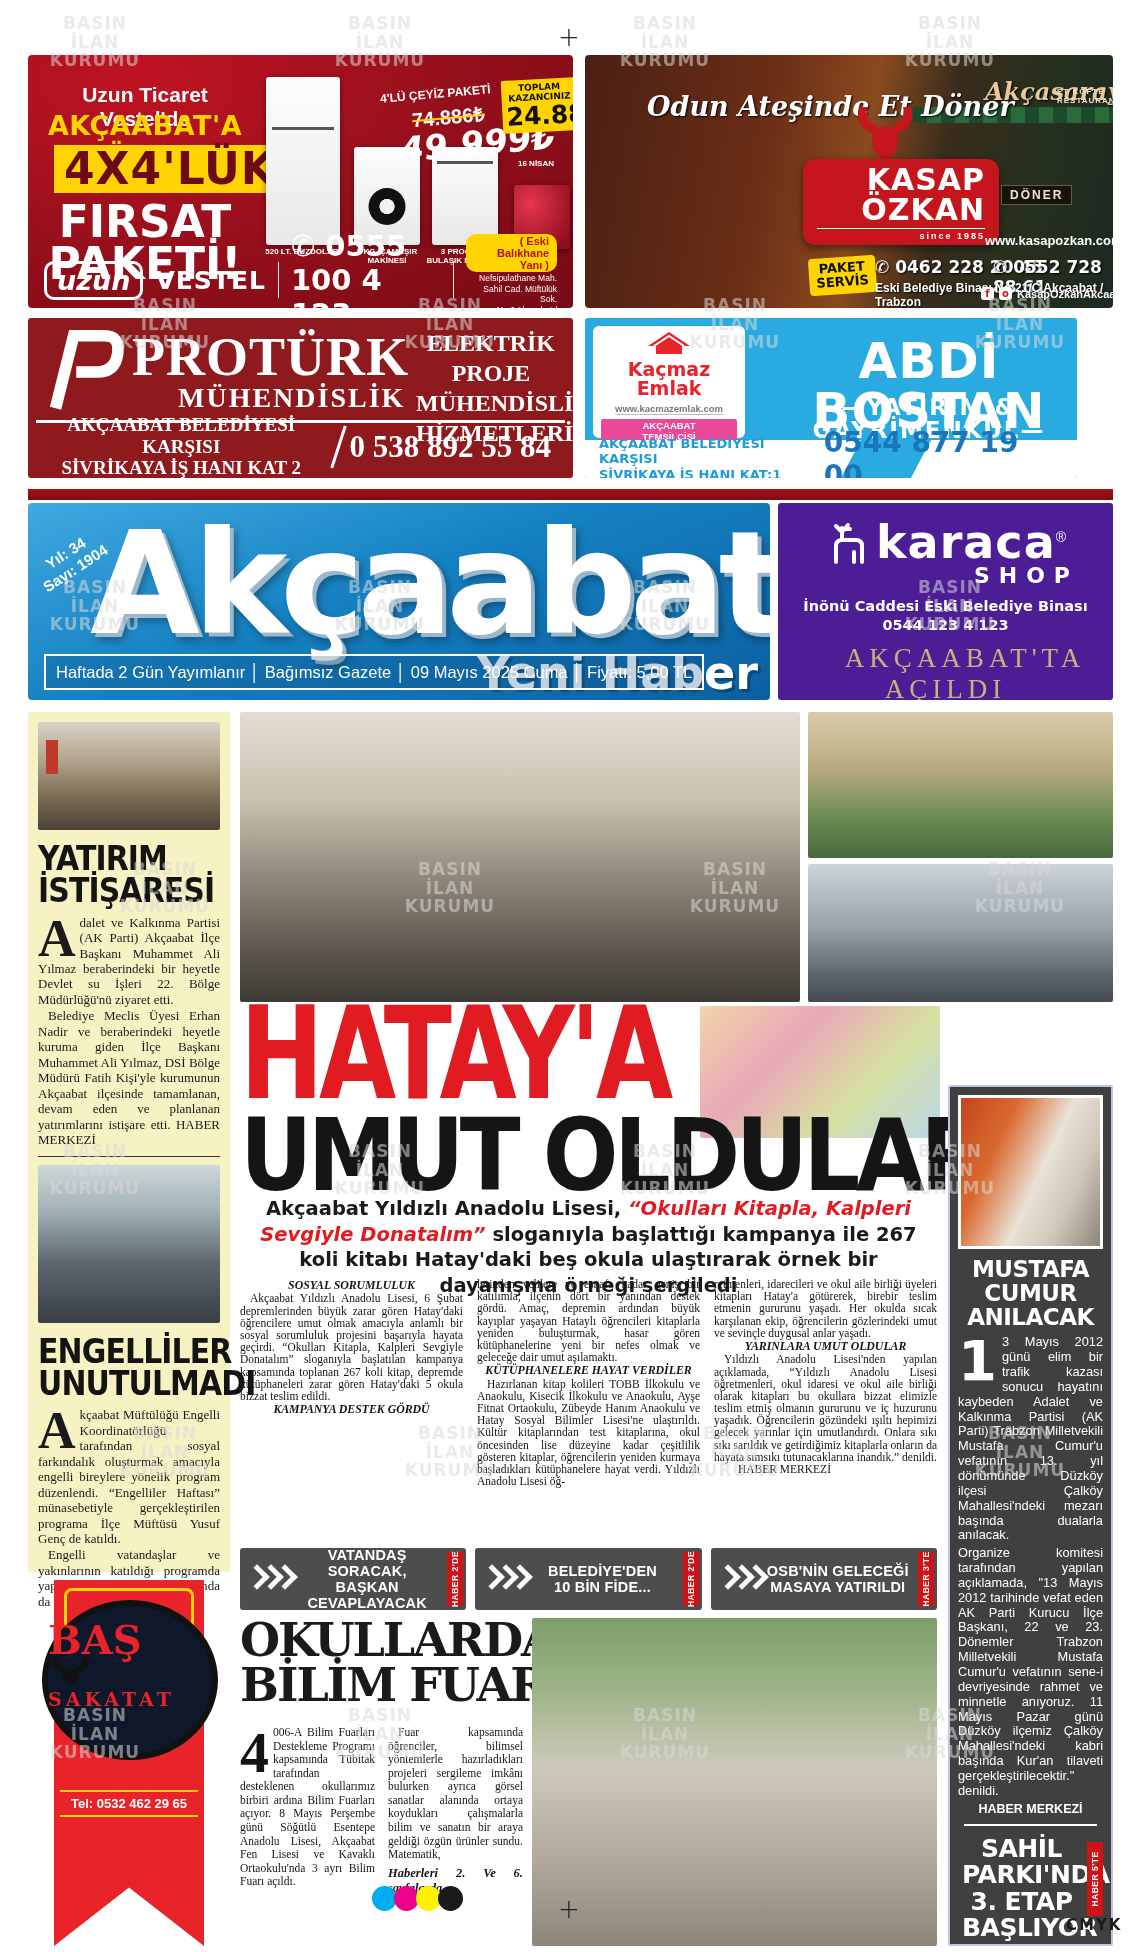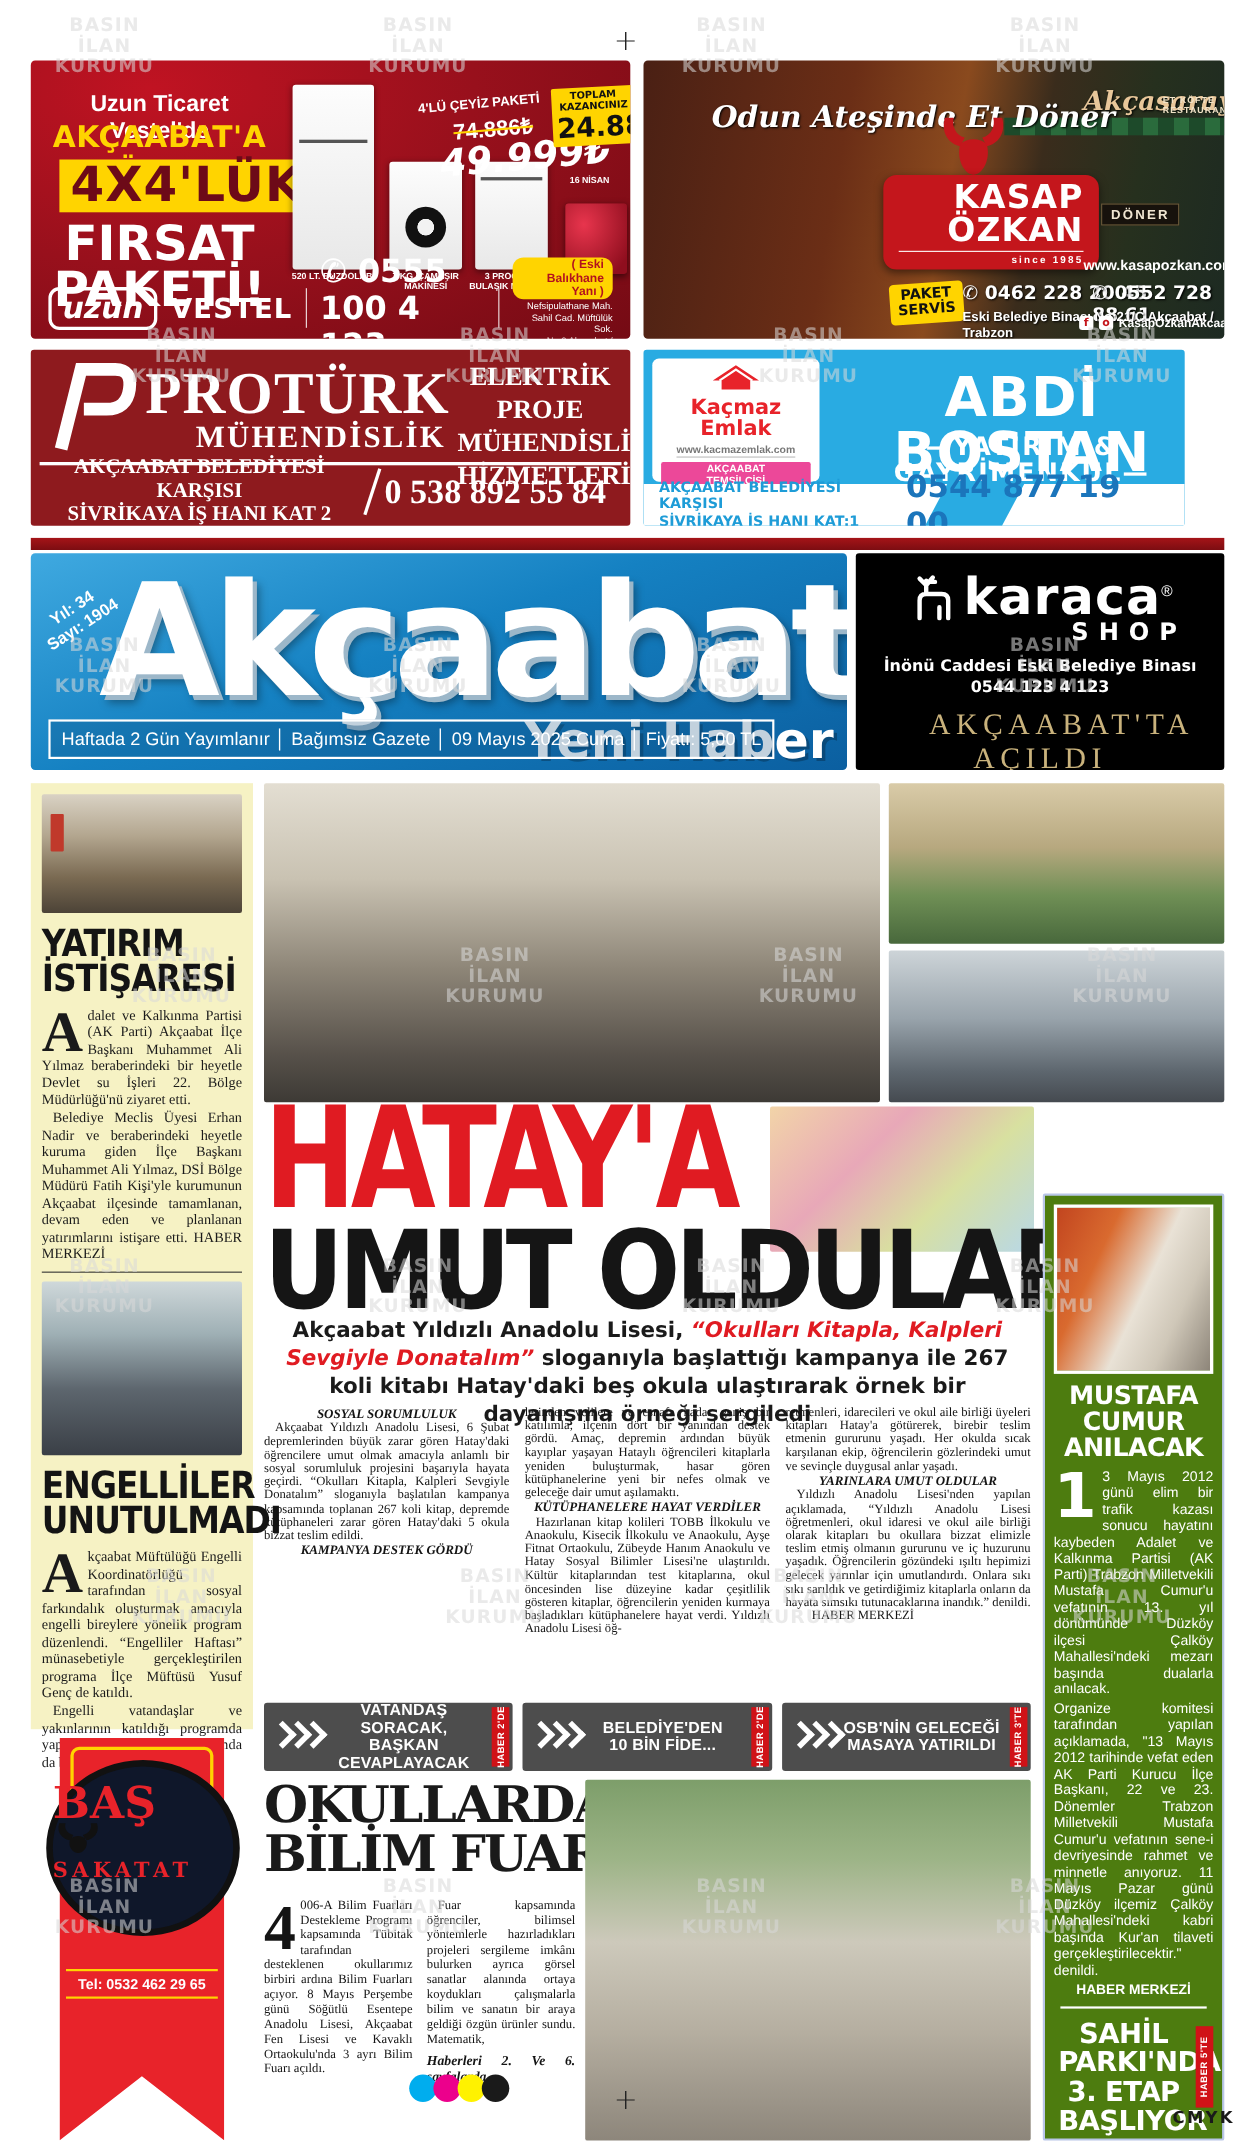--- a/index.html
+++ b/index.html
@@ -84,21 +84,21 @@
   .redbar{background:linear-gradient(180deg,#a51418,#7c0d12);}
 
   
   .masthead{background:linear-gradient(160deg,#3fa9e0 0%,#1581c2 45%,#0b5fa0 100%);border-radius:4px;overflow:hidden;}
   .mh-title{font:800 142px/1 "DejaVu Sans",sans-serif;color:#fff;letter-spacing:-7px;
             text-shadow:4px 4px 0 #9cb7c9,6px 7px 8px rgba(0,0,0,.35);}
   .mh-sub{font:800 46px/1 "DejaVu Sans",sans-serif;color:#fff;text-shadow:3px 3px 0 rgba(0,0,0,.25);}
   .mh-issue{font:700 15px/1.2 "Liberation Sans",sans-serif;color:#fff;transform:rotate(-33deg);text-align:center;}
   .mh-info{border:2px solid #fff;color:#fff;font:400 16.5px/1 "Liberation Sans",sans-serif;padding:8px 10px;background:rgba(10,70,120,.25);}
 
-  .ad-karaca{background:#000000;border-radius:3px;color:#fff;text-align:center;overflow:hidden;}
+  .ad-karaca{background:#4c1d95;border-radius:3px;color:#fff;text-align:center;overflow:hidden;}
   .krc-brand{font:800 46px/1 "DejaVu Sans",sans-serif;letter-spacing:1px;}
   .krc-reg{font:400 14px "Liberation Sans",sans-serif;vertical-align:super;}
   .krc-shop{font:800 22px/1 "DejaVu Sans",sans-serif;letter-spacing:9px;}
   .krc-addr{font:800 14.5px/1.3 "DejaVu Sans",sans-serif;}
   .krc-open{font:400 27px/1.15 "Liberation Serif",serif;color:#c9b27c;letter-spacing:5px;}
 
   
   .ycol{background:#f6f2c4;padding:10px 10px 0;}
   .yhead{font:800 34px/0.95 "DejaVu Sans",sans-serif;color:#141414;letter-spacing:-1px;
          transform:scaleX(.88);transform-origin:left top;white-space:nowrap;}
@@ -131,21 +131,21 @@
 
   
   .slabhead{font:800 46px/0.98 "DejaVu Serif",serif;color:#1a1a1a;letter-spacing:-2px;}
   .bcols{display:flex;gap:13px;}
   .bcol{width:135px;font:400 11.5px/1.18 "Liberation Serif",serif;text-align:justify;color:#141414;}
   .bcol p{margin:0;}
   .bnote{font:700 italic 12.5px/1.2 "Liberation Serif",serif;margin-top:4px;}
   .dc2{float:left;font:700 58px/0.8 "Liberation Serif",serif;margin:4px 4px 0 0;}
 
   
-  .sidebar{background:#4d7c0f;border:2px solid #b9c6e8;border-radius:2px;padding:8px;color:#fff;}
+  .sidebar{background:#404040;border:2px solid #b9c6e8;border-radius:2px;padding:8px;color:#fff;}
   .sb-photo{border:3px solid #fff;height:148px;background:linear-gradient(115deg,#c2451f 0%,#d96a2f 28%,#e9e2d6 55%,#cfc7b8 75%,#8d8579 100%);}
   .sb-title{font:800 23px/1.05 "DejaVu Sans",sans-serif;text-align:center;margin:8px 0 6px;letter-spacing:-.5px;}
   .sb-body{font:400 12.8px/1.16 "Liberation Sans",sans-serif;text-align:justify;}
   .sb-body p{margin:0 0 3px;}
   .sb-dc{float:left;font:700 56px/0.8 "DejaVu Sans",sans-serif;margin:4px 5px 0 0;color:#fff;}
   .sb-by{font:700 12.5px "Liberation Sans",sans-serif;text-align:center;margin-top:2px;}
   .sb-hr{border-top:2px solid #fff;margin:8px 6px;}
   .sb-sahil{position:relative;padding:2px 22px 0 4px;}
   .sb-sahil .t{font:800 25px/1.06 "DejaVu Sans",sans-serif;text-align:center;letter-spacing:-.5px;}
 

